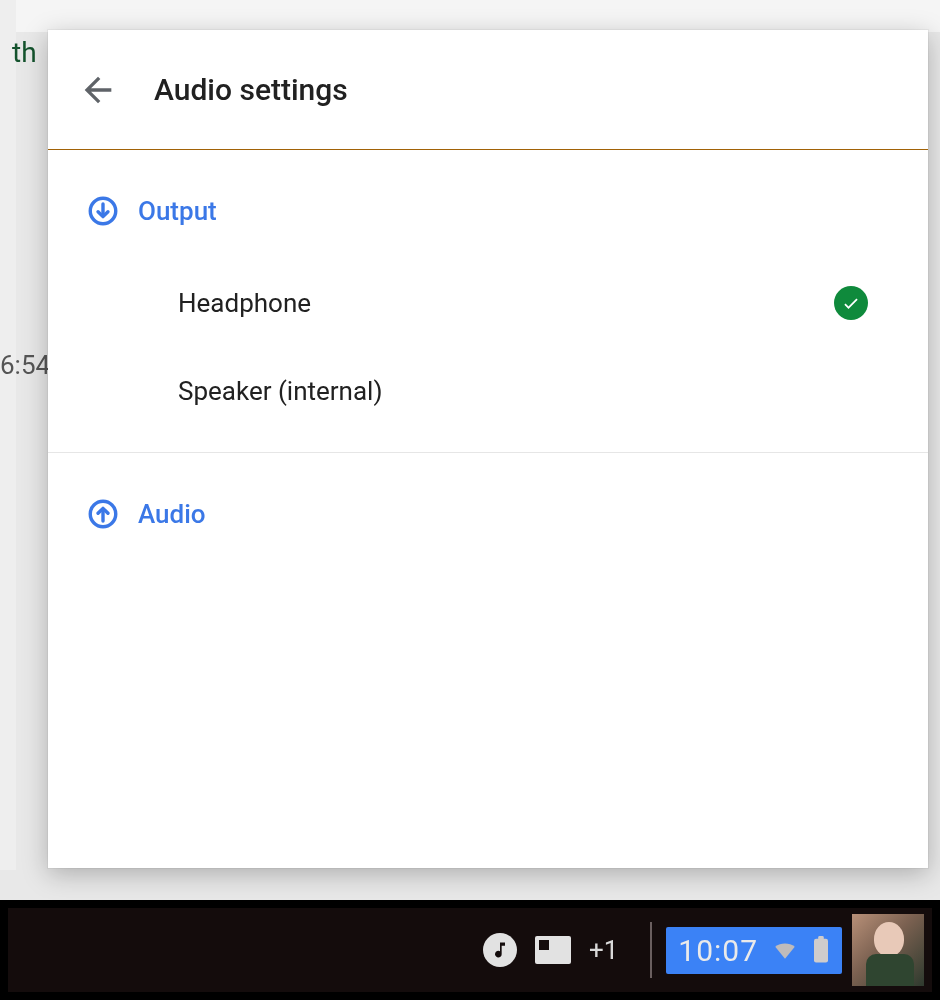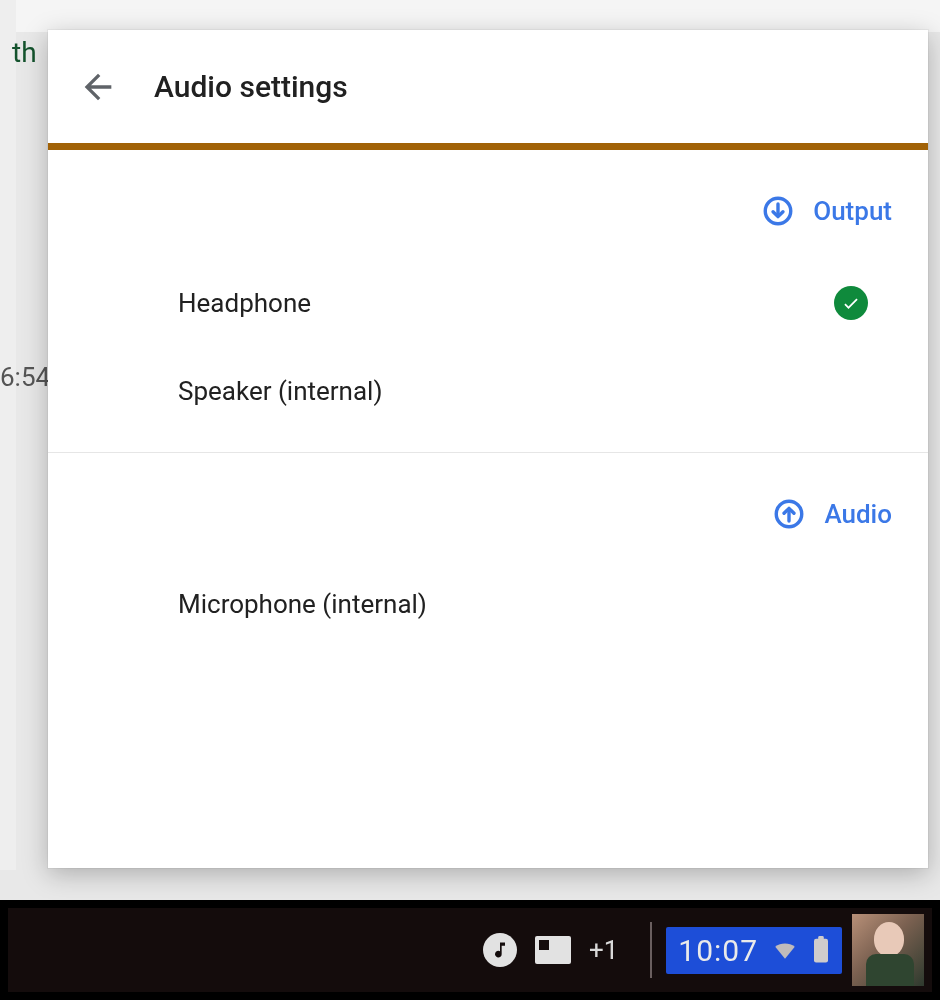--- a/index.html
+++ b/index.html
@@ -3,50 +3,49 @@
   <meta charset="utf-8">
   <style>
     * { box-sizing: border-box; margin: 0; padding: 0; }
     html, body { width: 940px; height: 1000px; overflow: hidden; font-family: Roboto, "Helvetica Neue", Arial, sans-serif; }
     body { background: #e8e8e8; position: relative; }
 
     
     .bg-stripe { position: absolute; left: 0; top: 0; width: 16px; height: 870px; background: #eeeeee; }
     .bg-top { position: absolute; left: 0; top: 0; right: 0; height: 32px; background: #f5f5f5; }
     .bg-text-th { position: absolute; left: 12px; top: 36px; font-size: 28px; color: #14532d; }
-    .bg-text-time { position: absolute; left: 0; top: 350px; font-size: 26px; color: #555; margin-top: 12px; }
+    .bg-text-time { position: absolute; left: 0; top: 350px; font-size: 26px; color: #555; }
 
     
     .panel {
       position: absolute;
       left: 48px;
       top: 30px;
       width: 880px;
       height: 838px;
       background: #ffffff;
       box-shadow: 0 6px 24px rgba(0,0,0,0.25), 0 0 0 1px rgba(0,0,0,0.04);
       overflow: hidden;
     }
     .panel-header {
       display: flex;
       align-items: center;
       height: 120px;
       padding: 0 30px;
-      border-bottom: 7px solid #a16207;
+      border-bottom: 1px solid #a16207;
       gap: 36px;
     }
     .back-icon { width: 40px; height: 40px; display: flex; align-items: center; justify-content: center; cursor: pointer; }
     .panel-title { font-size: 30px; font-weight: 500; color: #212121; }
 
     .section-header {
       display: flex;
       align-items: center;
       gap: 16px;
       padding: 42px 36px 28px 36px;
-      justify-content: flex-end;
     }
     .section-icon { width: 38px; height: 38px; display: flex; align-items: center; justify-content: center; }
     .section-label { font-size: 26px; font-weight: 500; color: #3b78e7; }
 
     .option-row {
       display: flex;
       align-items: center;
       justify-content: space-between;
       padding: 28px 60px 28px 130px;
       cursor: pointer;
@@ -70,21 +69,21 @@
     .shelf-icon-circle {
       width: 34px; height: 34px; border-radius: 50%; background: #e2e2e2;
       display: flex; align-items: center; justify-content: center;
     }
     .shelf-icon-rect { width: 36px; height: 28px; background: #e2e2e2; border-radius: 2px; position: relative; }
     .shelf-icon-rect::after { content: ""; position: absolute; left: 4px; top: 4px; width: 10px; height: 10px; background: #140c0c; }
     .plus-one { color: #d9d9d9; font-size: 26px; font-weight: 400; }
     .shelf-sep { width: 2px; height: 56px; background: #6a5f5f; margin: 0 14px; }
     .status-box {
       display: flex; align-items: center; gap: 14px;
-      background: #1d4ed8; padding: 6px 12px; border-radius: 2px;
+      background: #3b82f6; padding: 6px 12px; border-radius: 2px;
     }
     .clock { color: #eaeaea; font-size: 30px; letter-spacing: 1px; }
     .wifi, .battery { display: flex; align-items: center; justify-content: center; }
     .avatar {
       width: 72px; height: 72px; margin-left: 10px; background: linear-gradient(135deg,#b89078 0%, #7a6050 45%, #2e3a2e 100%);
       position: relative; overflow: hidden;
     }
     .avatar::before {
       content: ""; position: absolute; left: 22px; top: 8px; width: 30px; height: 34px;
       background: #e8c9b8; border-radius: 50% 50% 46% 46%;
@@ -144,23 +143,20 @@
       <svg width="34" height="34" viewBox="0 0 24 24">
         <circle cx="12" cy="12" r="9" fill="none" stroke="#3b78e7" stroke-width="2.4"></circle>
         <path d="M12 17 v-7" stroke="#3b78e7" stroke-width="2.4" stroke-linecap="round"></path>
         <path d="M8.5 11.5 L12 8 L15.5 11.5" fill="none" stroke="#3b78e7" stroke-width="2.4" stroke-linecap="round" stroke-linejoin="round"></path>
       </svg>
     </div>
     <div class="section-label">Audio</div>
   </div>
 
 
-  <div class="option-row" style="padding-bottom:0;">
-    <span class="option-label">Microphone (internal)</span>
-  </div>
 
 </div>
 
 <div class="shelf">
   <div class="shelf-left-icons">
     <div class="shelf-icon-circle">
       <svg width="20" height="20" viewBox="0 0 24 24">
           <path d="M12 3v10.55A4 4 0 1014 17V7h4V3z" fill="#140c0c"></path>
         </svg>
     </div>

